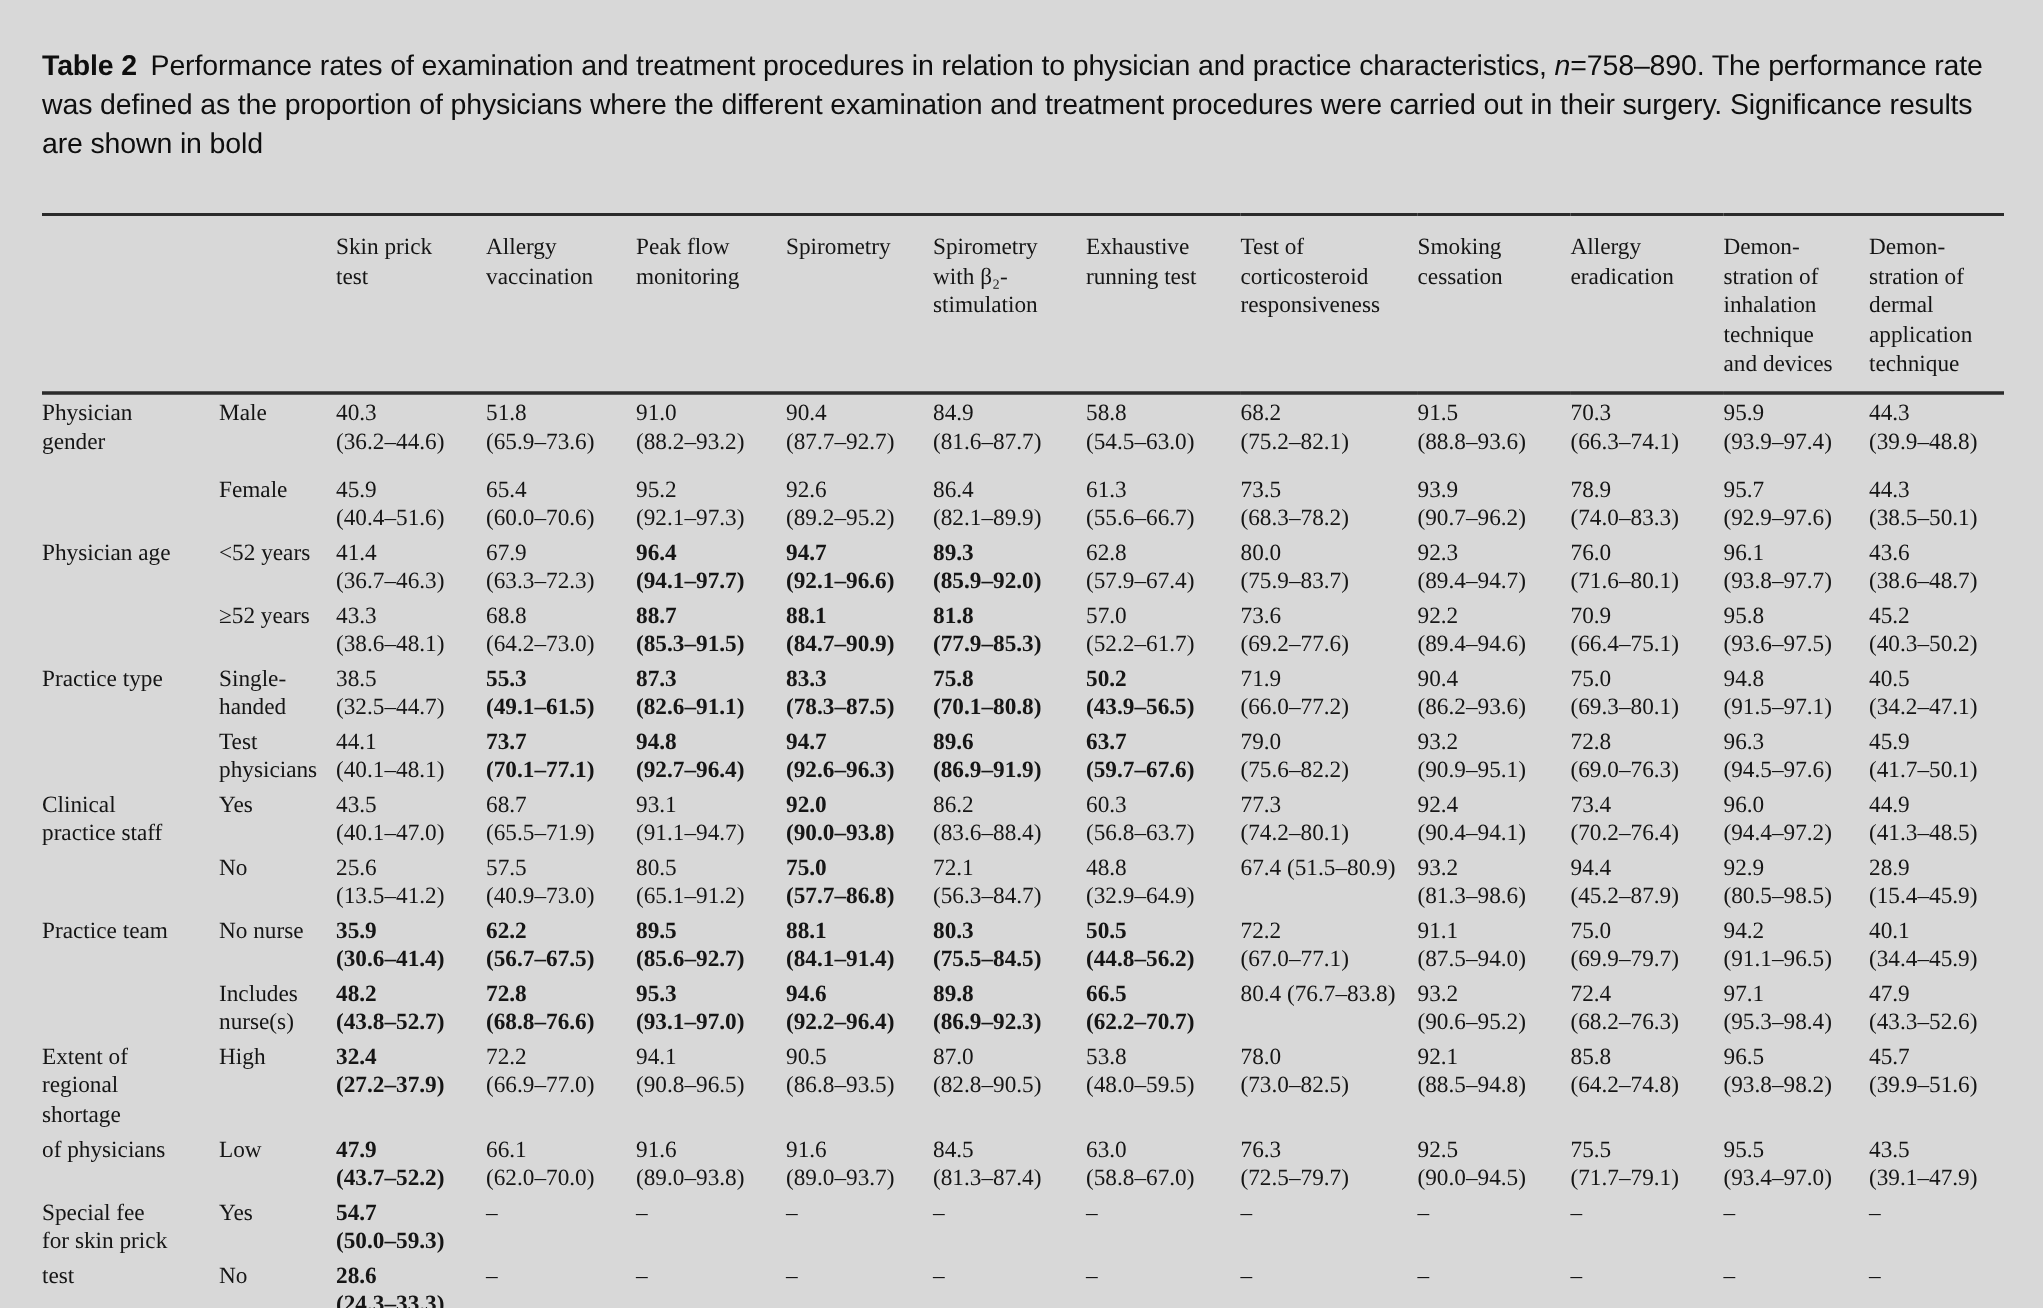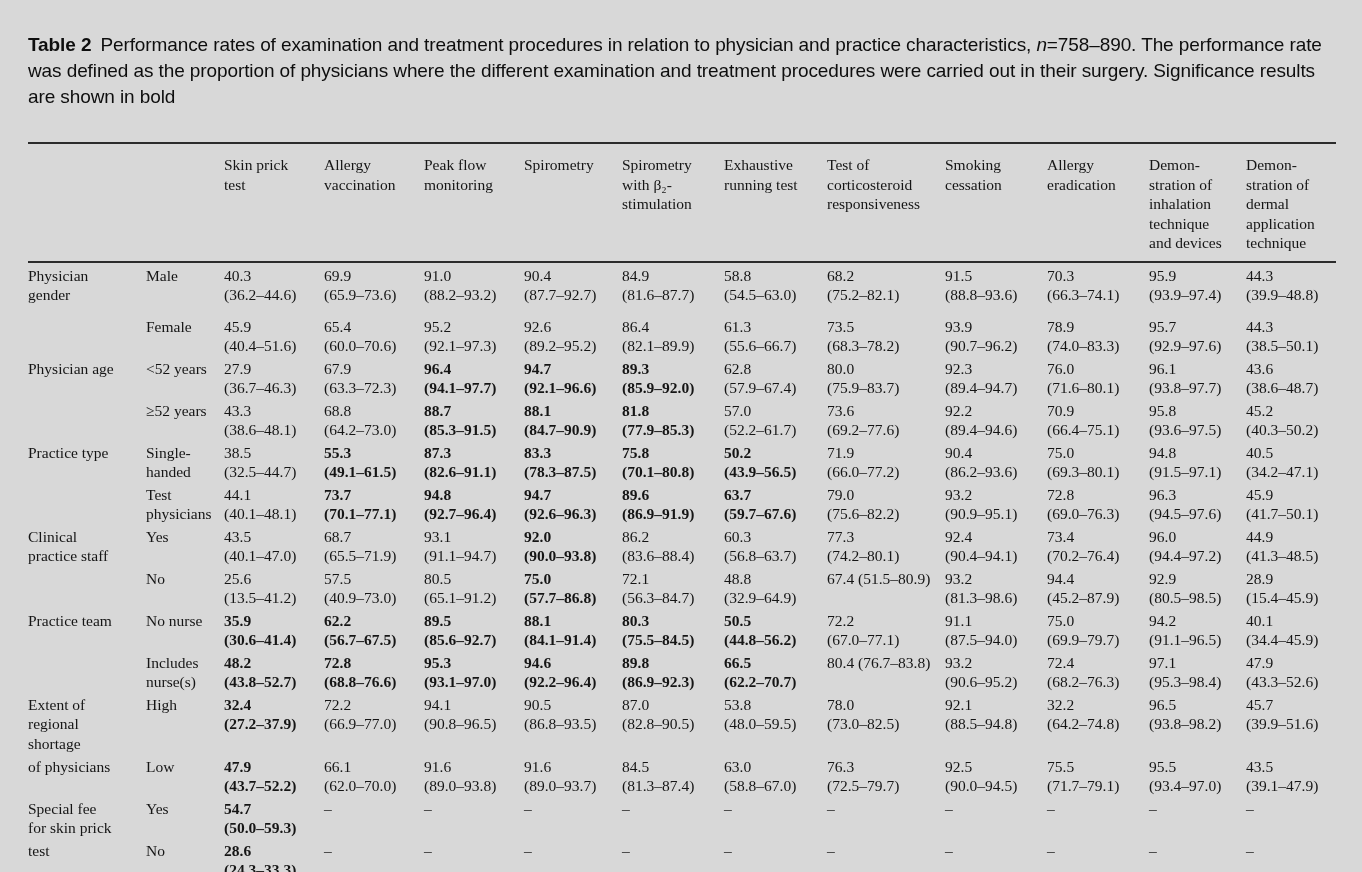--- a/index.html
+++ b/index.html
@@ -104,21 +104,21 @@
 application
 technique</th>
         </tr>
     </thead>
     <tbody id="table-body">
         <tr class="h52">
           <td>Physician
 gender</td>
           <td>Male</td>
           <td class=""><div class="val">40.3</div><div class="ci">(36.2–44.6)</div></td>
-          <td class=""><div class="val">69.9</div><div class="ci">(65.9–73.6)</div></td>
+          <td class=""><div class="val">51.8</div><div class="ci">(65.9–73.6)</div></td>
           <td class=""><div class="val">91.0</div><div class="ci">(88.2–93.2)</div></td>
           <td class=""><div class="val">90.4</div><div class="ci">(87.7–92.7)</div></td>
           <td class=""><div class="val">84.9</div><div class="ci">(81.6–87.7)</div></td>
           <td class=""><div class="val">58.8</div><div class="ci">(54.5–63.0)</div></td>
           <td class=""><div class="val">68.2</div><div class="ci">(75.2–82.1)</div></td>
           <td class=""><div class="val">91.5</div><div class="ci">(88.8–93.6)</div></td>
           <td class=""><div class="val">70.3</div><div class="ci">(66.3–74.1)</div></td>
           <td class=""><div class="val">95.9</div><div class="ci">(93.9–97.4)</div></td>
           <td class=""><div class="val">44.3</div><div class="ci">(39.9–48.8)</div></td>
         </tr>
@@ -133,21 +133,21 @@
           <td class=""><div class="val">61.3</div><div class="ci">(55.6–66.7)</div></td>
           <td class=""><div class="val">73.5</div><div class="ci">(68.3–78.2)</div></td>
           <td class=""><div class="val">93.9</div><div class="ci">(90.7–96.2)</div></td>
           <td class=""><div class="val">78.9</div><div class="ci">(74.0–83.3)</div></td>
           <td class=""><div class="val">95.7</div><div class="ci">(92.9–97.6)</div></td>
           <td class=""><div class="val">44.3</div><div class="ci">(38.5–50.1)</div></td>
         </tr>
         <tr>
           <td>Physician age</td>
           <td>&lt;52 years</td>
-          <td class=""><div class="val">27.9</div><div class="ci">(36.7–46.3)</div></td>
+          <td class=""><div class="val">41.4</div><div class="ci">(36.7–46.3)</div></td>
           <td class=""><div class="val">67.9</div><div class="ci">(63.3–72.3)</div></td>
           <td class="bold"><div class="val">96.4</div><div class="ci">(94.1–97.7)</div></td>
           <td class="bold"><div class="val">94.7</div><div class="ci">(92.1–96.6)</div></td>
           <td class="bold"><div class="val">89.3</div><div class="ci">(85.9–92.0)</div></td>
           <td class=""><div class="val">62.8</div><div class="ci">(57.9–67.4)</div></td>
           <td class=""><div class="val">80.0</div><div class="ci">(75.9–83.7)</div></td>
           <td class=""><div class="val">92.3</div><div class="ci">(89.4–94.7)</div></td>
           <td class=""><div class="val">76.0</div><div class="ci">(71.6–80.1)</div></td>
           <td class=""><div class="val">96.1</div><div class="ci">(93.8–97.7)</div></td>
           <td class=""><div class="val">43.6</div><div class="ci">(38.6–48.7)</div></td>
@@ -267,21 +267,21 @@
 shortage</td>
           <td>High</td>
           <td class="bold"><div class="val">32.4</div><div class="ci">(27.2–37.9)</div></td>
           <td class=""><div class="val">72.2</div><div class="ci">(66.9–77.0)</div></td>
           <td class=""><div class="val">94.1</div><div class="ci">(90.8–96.5)</div></td>
           <td class=""><div class="val">90.5</div><div class="ci">(86.8–93.5)</div></td>
           <td class=""><div class="val">87.0</div><div class="ci">(82.8–90.5)</div></td>
           <td class=""><div class="val">53.8</div><div class="ci">(48.0–59.5)</div></td>
           <td class=""><div class="val">78.0</div><div class="ci">(73.0–82.5)</div></td>
           <td class=""><div class="val">92.1</div><div class="ci">(88.5–94.8)</div></td>
-          <td class=""><div class="val">32.2</div><div class="ci">(64.2–74.8)</div></td>
+          <td class=""><div class="val">85.8</div><div class="ci">(64.2–74.8)</div></td>
           <td class=""><div class="val">96.5</div><div class="ci">(93.8–98.2)</div></td>
           <td class=""><div class="val">45.7</div><div class="ci">(39.9–51.6)</div></td>
         </tr>
         <tr>
           <td>of physicians</td>
           <td>Low</td>
           <td class="bold"><div class="val">47.9</div><div class="ci">(43.7–52.2)</div></td>
           <td class=""><div class="val">66.1</div><div class="ci">(62.0–70.0)</div></td>
           <td class=""><div class="val">91.6</div><div class="ci">(89.0–93.8)</div></td>
           <td class=""><div class="val">91.6</div><div class="ci">(89.0–93.7)</div></td>

